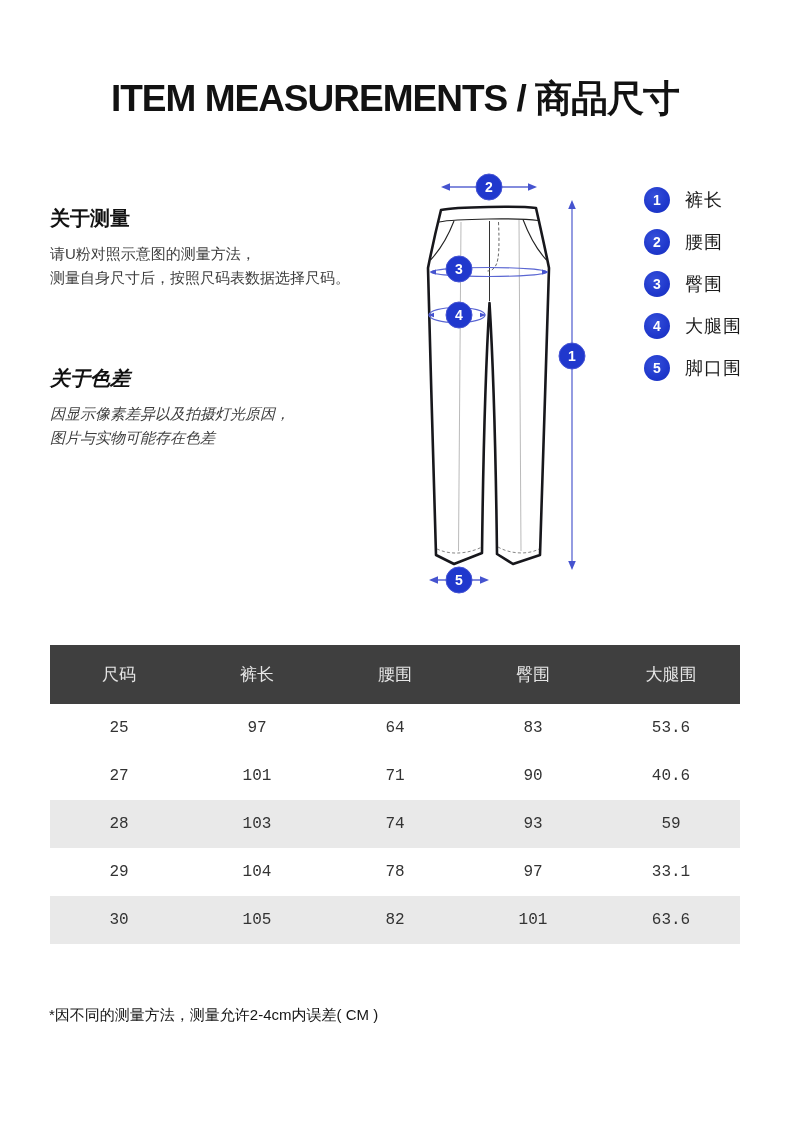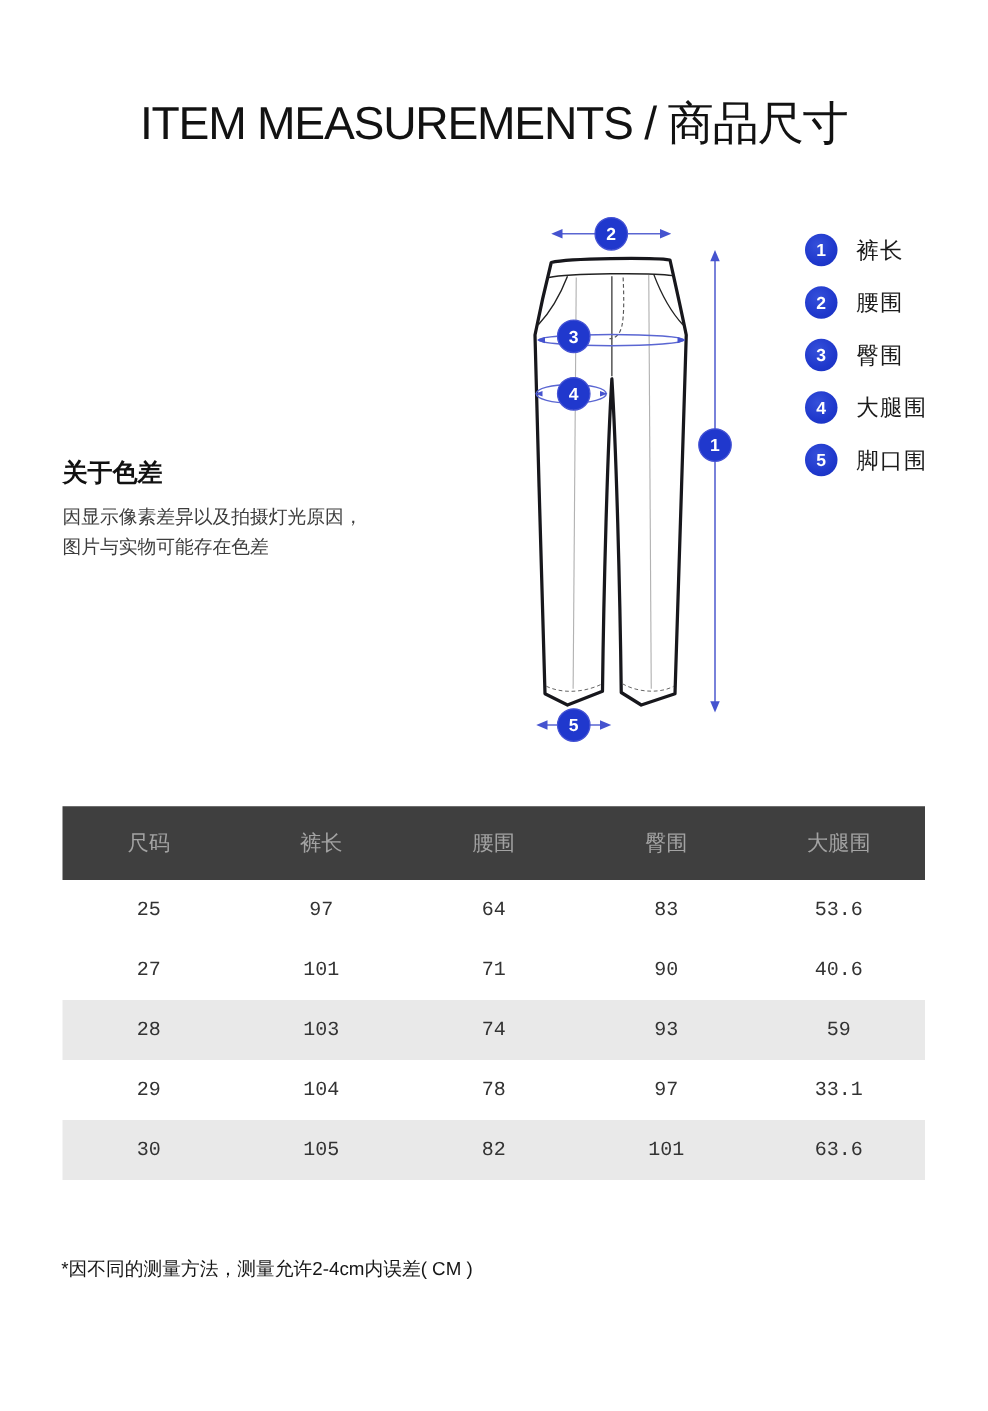--- a/index.html
+++ b/index.html
@@ -6,28 +6,28 @@
   html,body { background:#ffffff; }
   body { font-family:"Liberation Sans","DejaVu Sans",sans-serif; }
   .page {
     position:relative; width:790px; height:1129px;
     background:#ffffff; overflow:hidden; margin:0 auto;
   }
 
   
   .page-title {
     position:absolute; top:74px; left:0; width:790px;
-    text-align:center; font-size:37px; font-weight:400;
+    text-align:center; font-size:37px; font-weight:700;
     letter-spacing:-1px; color:#121212; white-space:nowrap;
   }
 
   
   .info-section { position:absolute; left:50px; width:330px; }
   #sec-measure { top:205px; }
-  #sec-color   { top:365px; }
+  #sec-color   { top:365px;font-style:italic; }
   .info-section h3 { font-size:20px; font-weight:bold; color:#111; margin-bottom:10px; }
   .info-section p  { font-size:15px; color:#3d3d3d; line-height:24px; }
 
   
   .legend { position:absolute; left:644px; top:187px; }
   .legend-item { display:flex; align-items:center; height:26px; margin-bottom:16px; }
   .legend-badge {
     width:26px; height:26px; border-radius:50%;
     background:radial-gradient(circle at 40% 35%, #3550da 0%, #1f38cc 60%, #1830bd 100%);
     color:#fff; font-size:14px; font-weight:bold;
@@ -38,21 +38,21 @@
 
   
   .diagram { position:absolute; left:403px; top:158px; width:205px; height:450px; }
 
   
   .size-table { position:absolute; left:50px; top:645px; width:690px; }
   .size-table .thead {
     height:59px; background:#3f3f3f;
     display:grid; grid-template-columns:repeat(5,1fr);
     align-items:center; text-align:center;
-    color:#a3a3a3; font-size:17px;
+    color:#e5e5e5; font-size:17px;
   }
   .size-table .trow {
     height:48px; background:#ffffff;
     display:grid; grid-template-columns:repeat(5,1fr);
     align-items:center; text-align:center;
     color:#333; font-size:16px;font-family:Liberation Mono, monospace;
   }
   .size-table .trow.alt { background:#e9e9e9; }
 
   
@@ -61,20 +61,25 @@
     font-size:15px; color:#161616;
   }
 </style>
 </head>
 <body>
 
 <div class="page">
 
   <div class="page-title">ITEM MEASUREMENTS / 商品尺寸</div>
 
+  <div class="info-section" id="sec-measure">
+    <h3>关于测量</h3>
+    <p>请U粉对照示意图的测量方法，</p>
+    <p>测量自身尺寸后，按照尺码表数据选择尺码。</p>
+  </div>
 
   <div class="info-section" id="sec-color">
     <h3>关于色差</h3>
     <p>因显示像素差异以及拍摄灯光原因，</p>
     <p>图片与实物可能存在色差</p>
   </div>
 
   <svg class="diagram" viewBox="403 158 205 450" xmlns="http://www.w3.org/2000/svg">
 
     <g>

